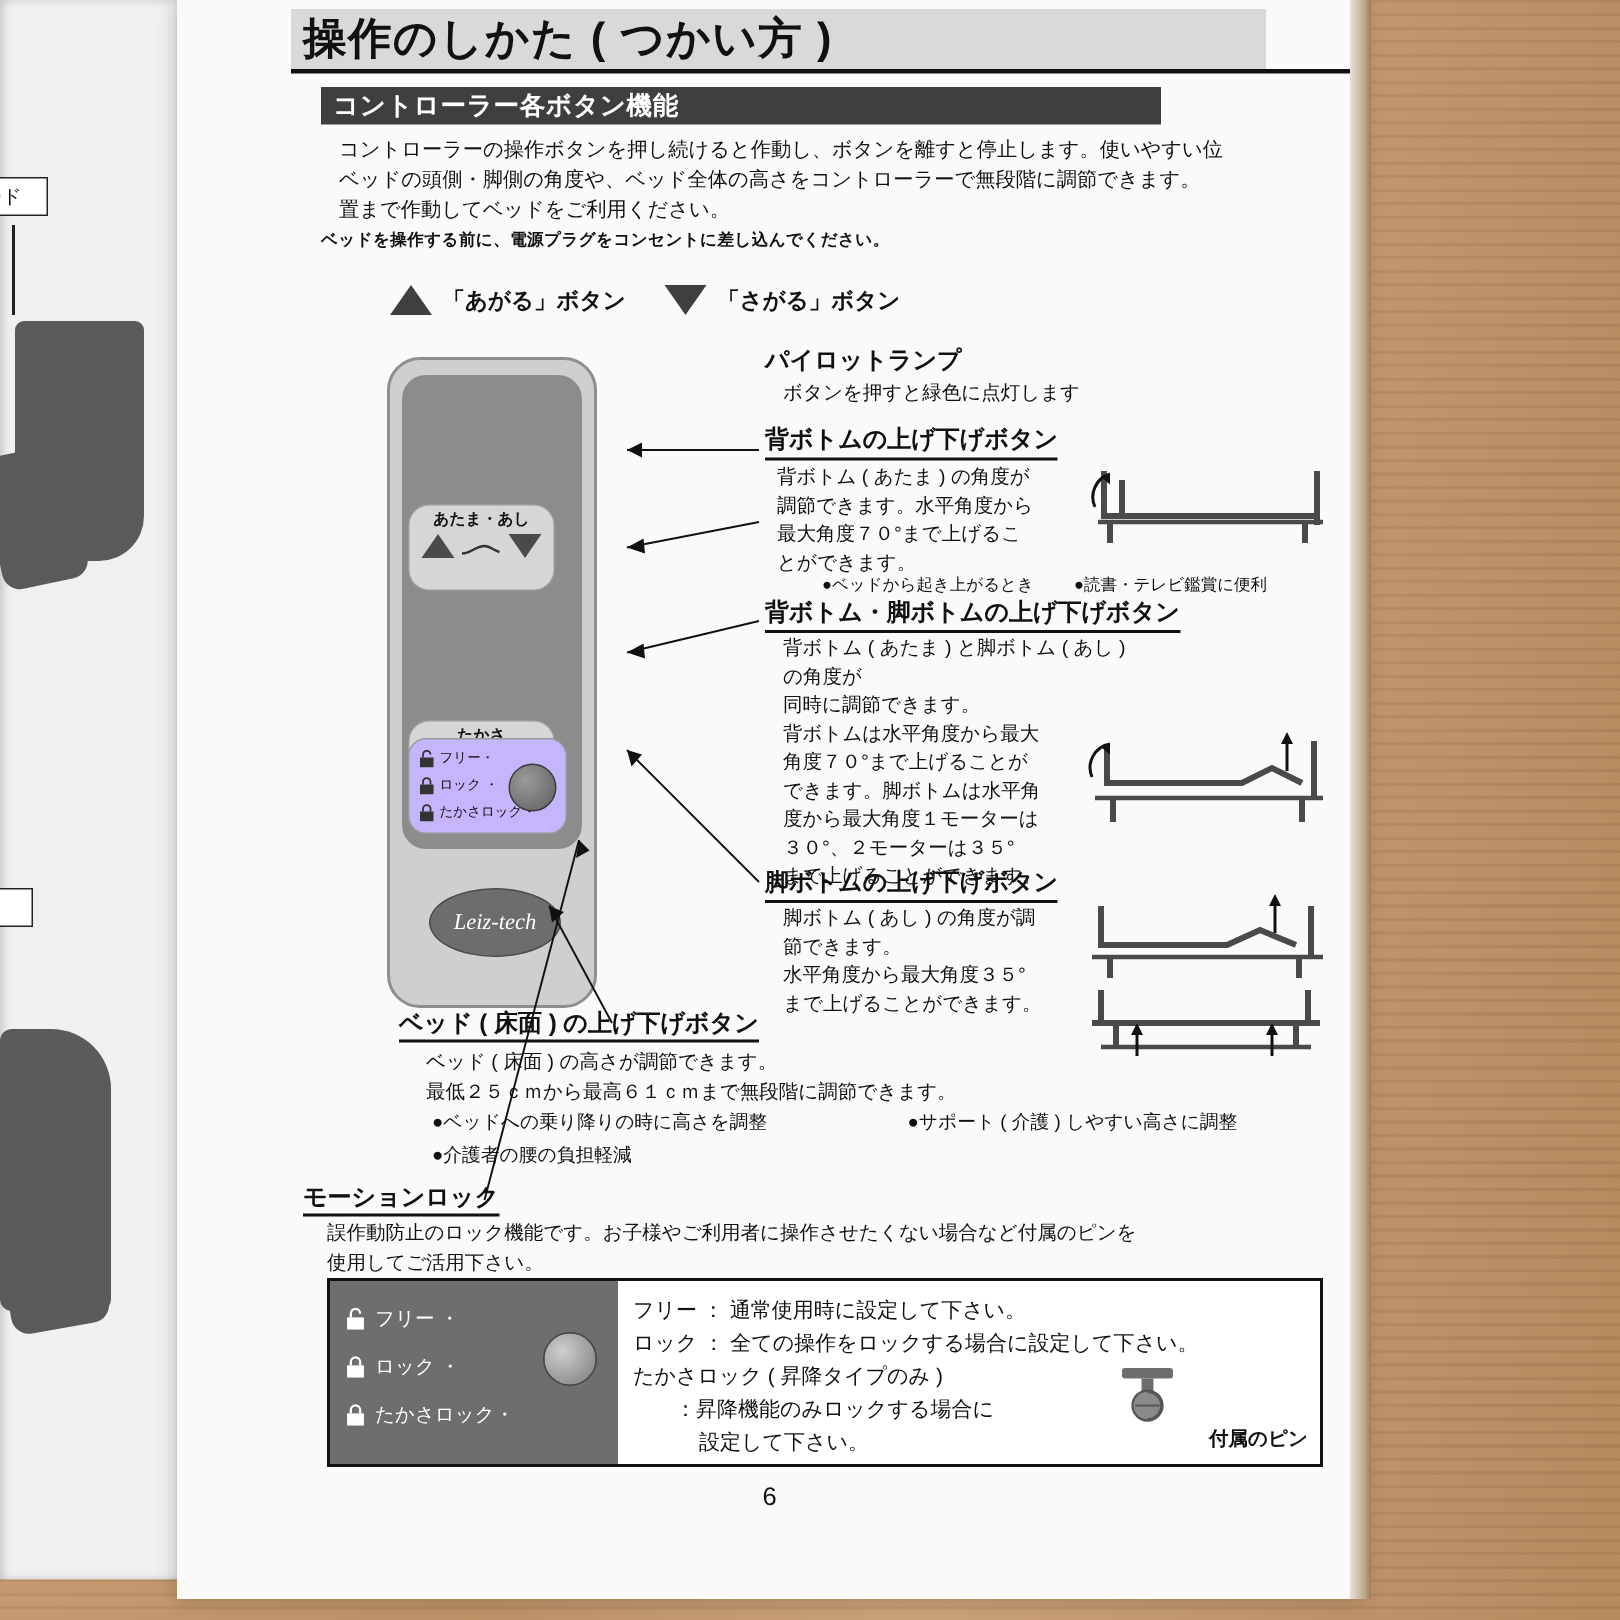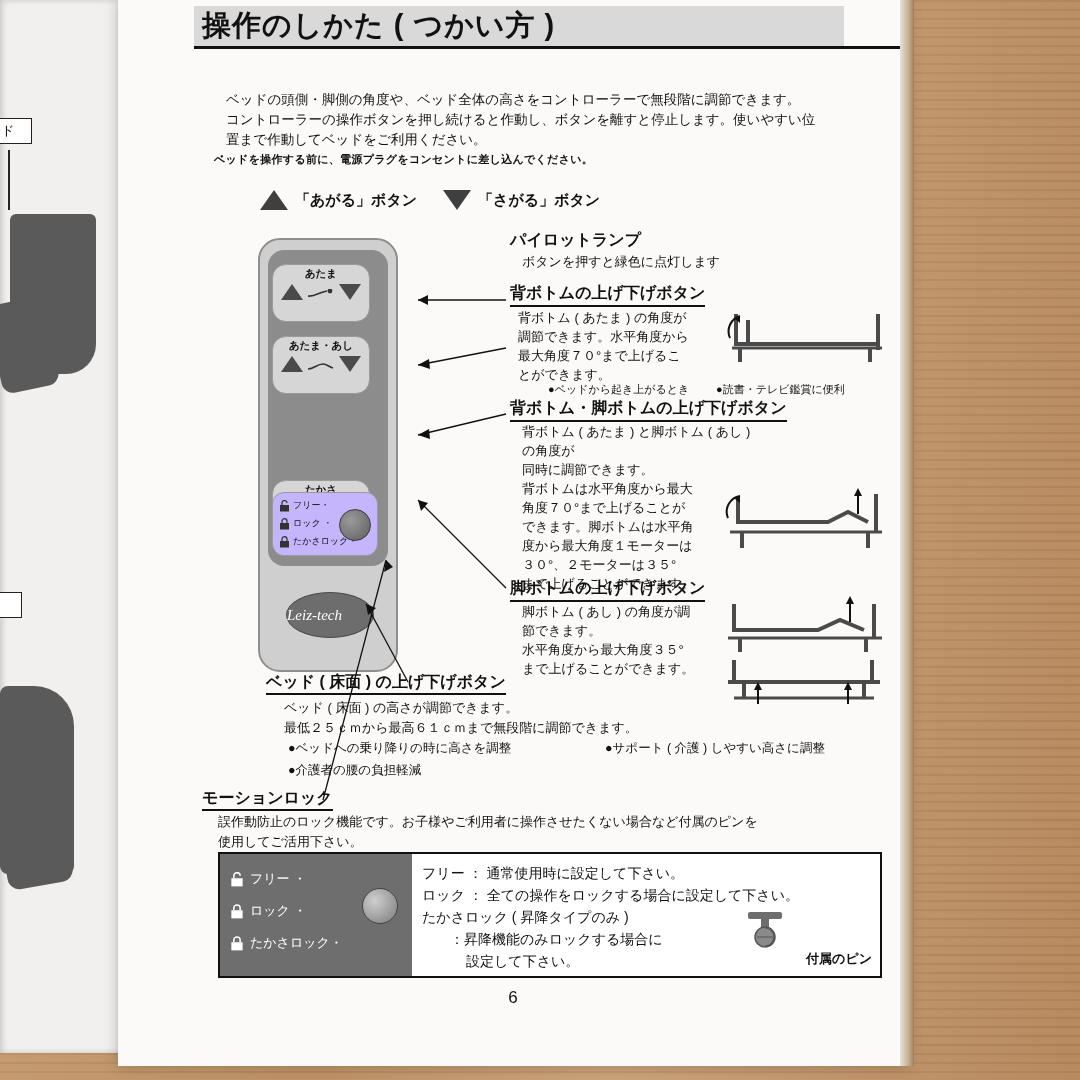--- a/index.html
+++ b/index.html
@@ -105,21 +105,21 @@
   }
   .lock-area .lr{position:absolute;left:6px;font-size:9px;color:#111;display:flex;align-items:center;gap:3px;}
   .lock-knob{
     position:absolute;right:6px;top:16px;width:30px;height:30px;border-radius:50%;
     background:radial-gradient(circle at 35% 35%,#9a9a9a,#5e5e5e);
     border:1px solid #3a3a3a;
   }
   .brand{
     position:absolute;left:26px;top:352px;width:86px;height:44px;border-radius:50%;
     background:#6d6d6d;border:1px solid #4a4a4a;
-    display:flex;align-items:center;
+    display:flex;align-items:center;justify-content:center;
   }
   .brand span{color:#fff;font-family:"Liberation Serif",serif;font-style:italic;font-size:15px;}
 
   
   .co-title{position:absolute;font-size:16px;font-weight:bold;color:#111;}
   .co-title.u{border-bottom:2px solid #111;padding-bottom:1px;}
   .co-body{position:absolute;font-size:13px;line-height:19px;color:#111;}
   .co-note{position:absolute;font-size:11px;color:#111;}
 
   
@@ -164,52 +164,46 @@
   <div class="shape" style="left:2px;top:804px;width:66px;height:82px;transform:rotate(-10deg);"></div>
 </div>
 
 <div class="page">
 
   <div class="h1">
     <span>操作のしかた ( つかい方 )</span>
   </div>
   <div class="h1rule"></div>
 
+  <div class="h2">
+    <span>コントローラー各ボタン機能</span>
+  </div>
 
   <div class="para intro">
+    <div>コントローラーの操作ボタンを押し続けると作動し、ボタンを離すと停止します。使いやすい位</div>
     <div>ベッドの頭側・脚側の角度や、ベッド全体の高さをコントローラーで無段階に調節できます。</div>
-    <div>コントローラーの操作ボタンを押し続けると作動し、ボタンを離すと停止します。使いやすい位</div>
     <div>置まで作動してベッドをご利用ください。</div>
   </div>
 
   <div class="plug">ベッドを操作する前に、電源プラグをコンセントに差し込んでください。</div>
 
   <div class="legend">
     <div class="itm">
       <div class="tri-up"></div>
       <div class="lbl">「あがる」ボタン</div>
     </div>
     <div class="itm">
       <div class="tri-dn"></div>
       <div class="lbl">「さがる」ボタン</div>
     </div>
   </div>
 
   <div class="ctrl">
     <div class="ctrl-inner"></div>
 
-    <div class="btnrow" style="top:24px;">
-      <div class="cap">あたま</div>
-      <div class="bu"></div>
-      <svg class="glyph" viewBox="0 0 28 10">
-          <path d="M1 7 C8 8 12 3 20 2" stroke="#333" stroke-width="1.6" fill="none"></path>
-          <circle cx="23" cy="2" r="2.4" fill="#333"></circle>
-        </svg>
-      <div class="bd"></div>
-    </div>
 
     <div class="btnrow" style="top:96px;">
       <div class="cap">あたま・あし</div>
       <div class="bu"></div>
       <svg class="glyph" viewBox="0 0 28 10">
           <path d="M1 8 C7 8 10 3 16 3 C20 3 22 6 26 7" stroke="#333" stroke-width="1.6" fill="none"></path>
         </svg>
       <div class="bd"></div>
     </div>
 

